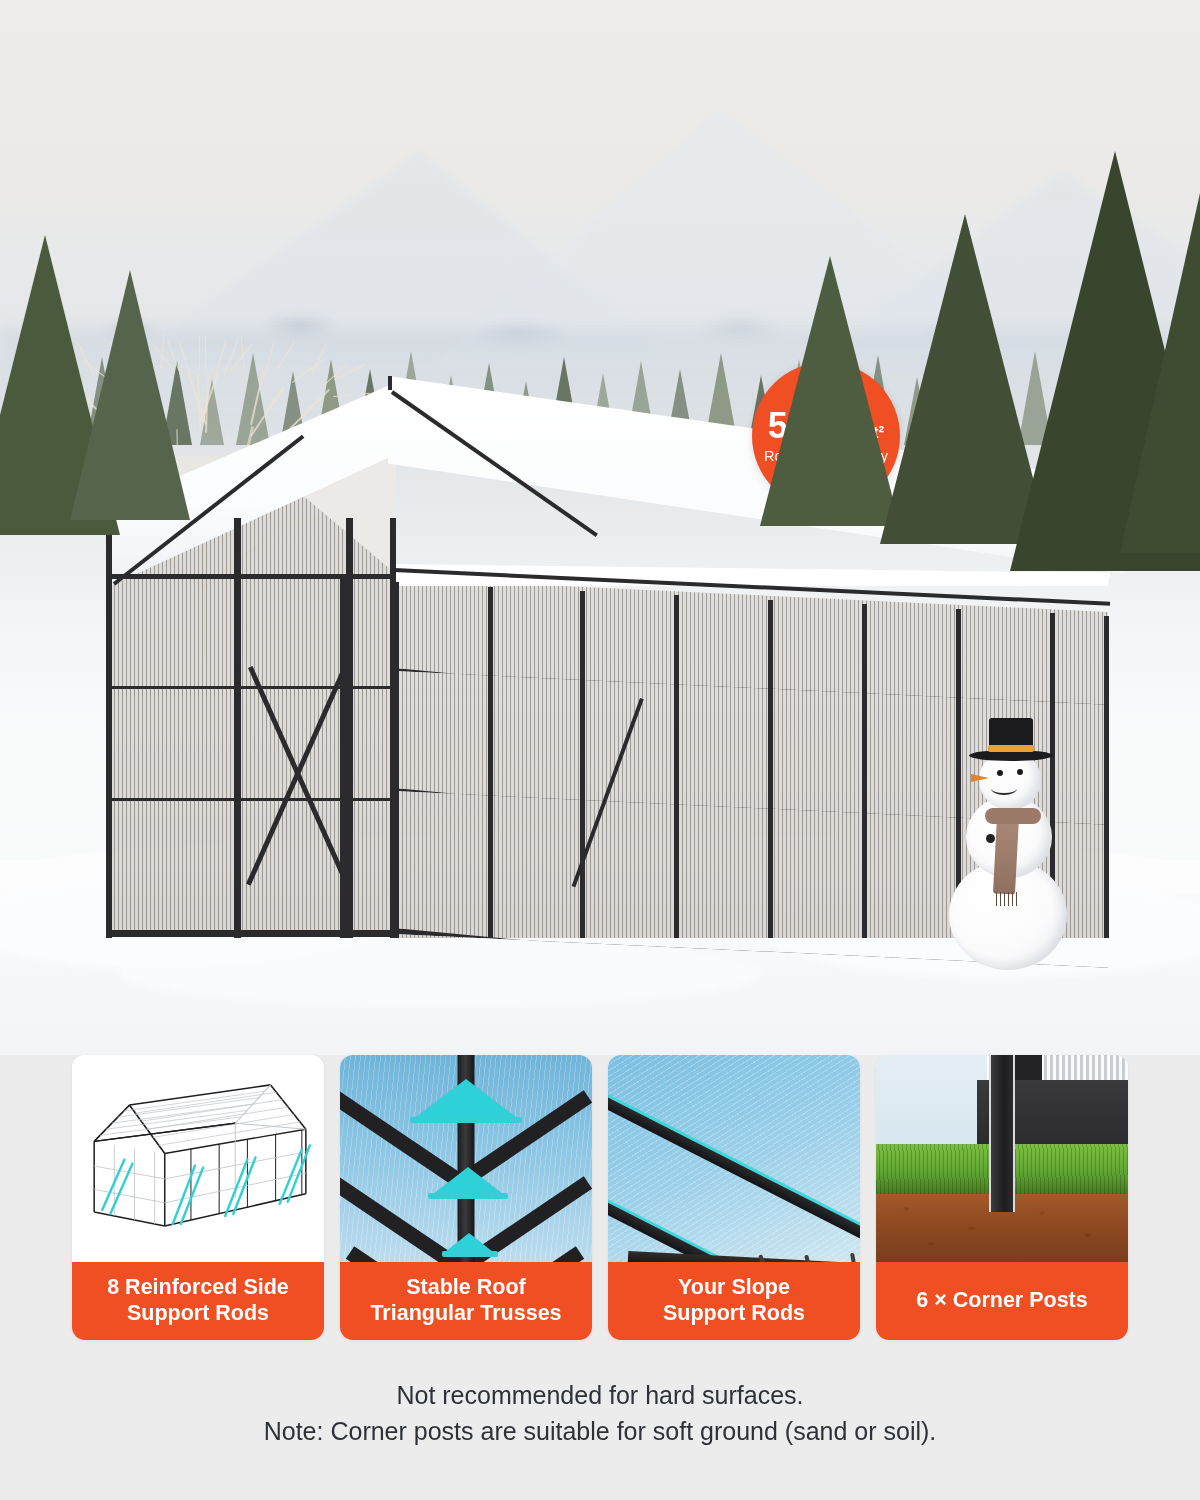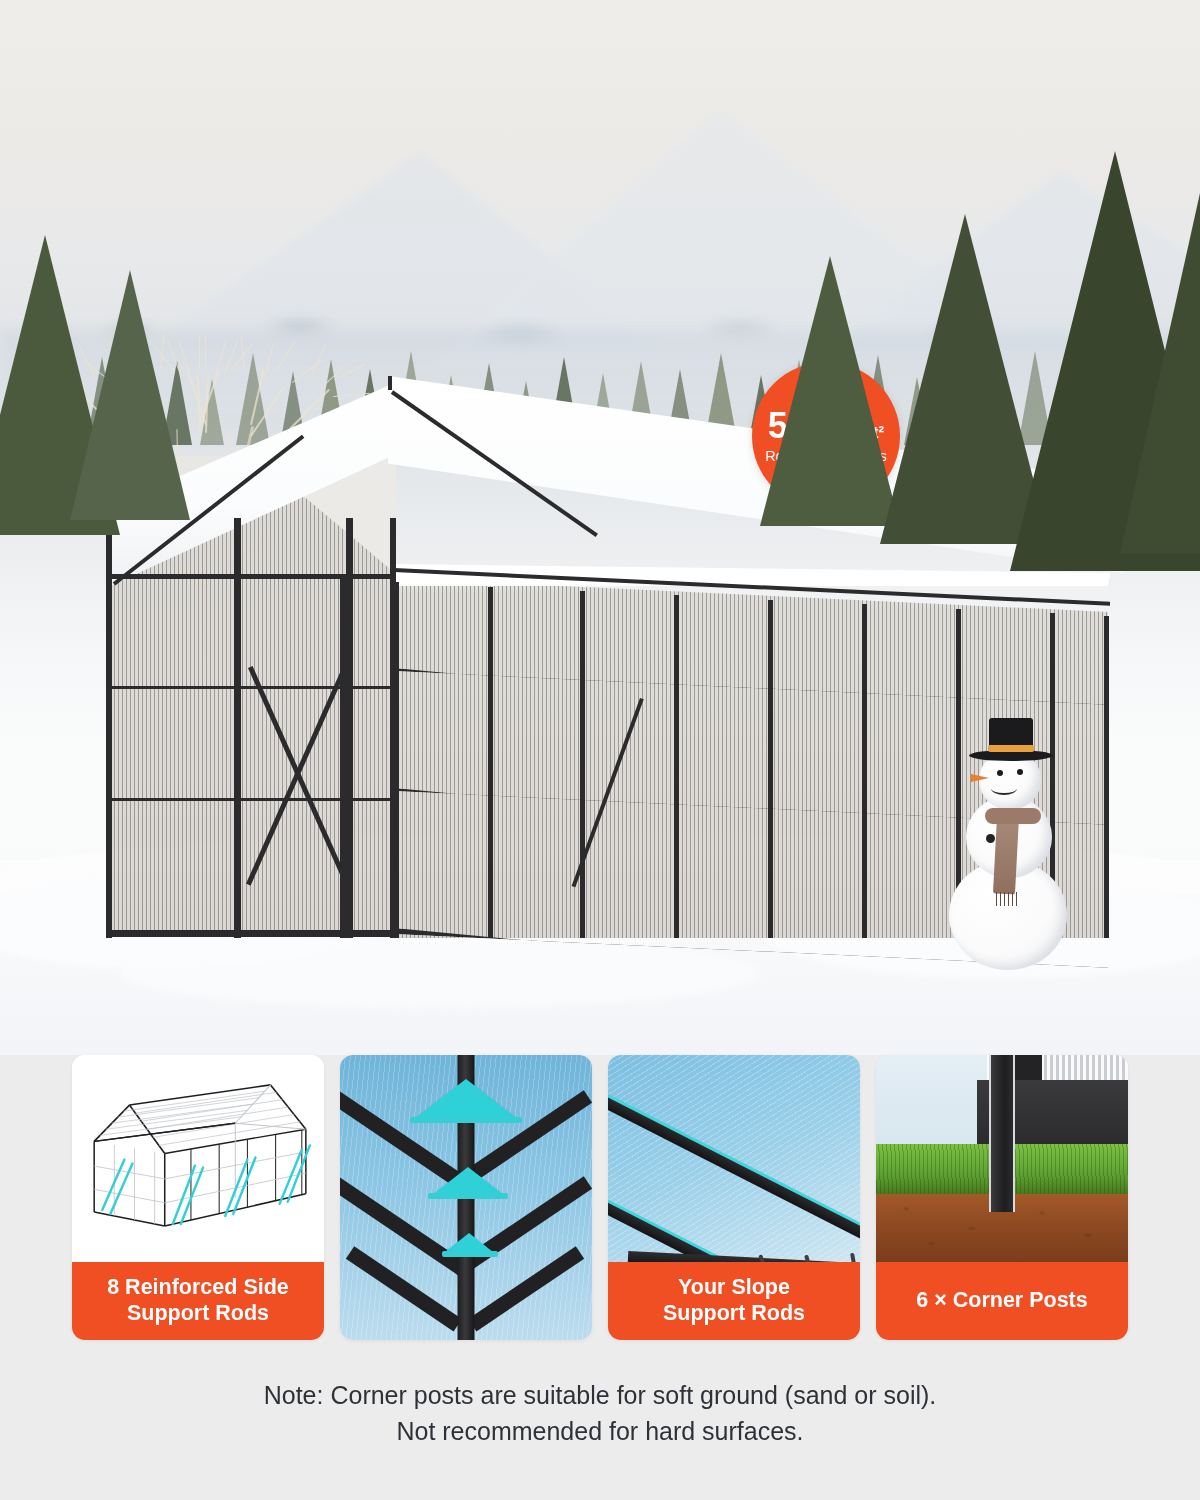--- a/index.html
+++ b/index.html
@@ -508,21 +508,21 @@
       <div class="sm-hat-brim"></div>
       <div class="sm-hat-top"></div>
       <div class="sm-hat-band"></div>
     </div>
 
     <div class="badge">
       <div class="badge-top">
         <span class="badge-num">5.12</span>
         <span class="badge-unit">lbs/ft²</span>
       </div>
-      <div class="badge-cap">Roof Load Trusses</div>
+      <div class="badge-cap">Roof Side Capacity</div>
     </div>
 
   </div>
 
   <div class="cards">
 
     <div class="card">
       <div class="card-media">
         <div class="wf" id="wireframe"><svg viewBox="0 0 250 170" width="100%" height="100%">
               <line x1="57" y1="32" x2="197" y2="12" stroke="#1f1f21" stroke-width="1.6"></line>
@@ -590,20 +590,26 @@
         <div class="rafter" style="left:10px;  top:190px; width:130px; transform:rotate(34deg);"></div>
         <div class="rafter" style="left:240px; top:190px; width:130px; transform:rotate(146deg);"></div>
         <div class="ridge-beam"></div>
         <div class="truss" style="left:74px;  top:24px;  border-width:0 52px 40px 52px;"></div>
         <div class="truss-plate" style="left:70px;  top:62px;  width:112px;"></div>
         <div class="truss" style="left:92px;  top:112px; border-width:0 36px 28px 36px;"></div>
         <div class="truss-plate" style="left:88px;  top:138px; width:80px;"></div>
         <div class="truss" style="left:105px; top:178px; border-width:0 24px 19px 24px;"></div>
         <div class="truss-plate" style="left:102px; top:196px; width:56px;"></div>
       </div>
+      <div class="card-label two-line">
+        <span>
+          <span>Stable Roof</span><br>
+          <span>Triangular Trusses</span>
+        </span>
+      </div>
     </div>
 
     <div class="card">
       <div class="card-media">
         <div class="slope-bg"></div>
         <div class="slope-beam" style="left:-30px; top:26px;  width:330px; transform:rotate(27deg);"></div>
         <div class="slope-high" style="left:-30px; top:24px;  width:330px; transform:rotate(27deg);"></div>
         <div class="slope-beam" style="left:-60px; top:116px; width:330px; transform:rotate(27deg);"></div>
         <div class="slope-high" style="left:-60px; top:114px; width:330px; transform:rotate(27deg);"></div>
         <div class="slope-beam" style="left:-90px; top:200px; width:330px; transform:rotate(27deg);"></div>
@@ -631,17 +637,17 @@
         <div class="gp-grass"></div>
         <div class="gp-post"></div>
       </div>
       <div class="card-label one-line">
         <span>6 × Corner Posts</span>
       </div>
     </div>
   </div>
 
   <div class="note">
+    <span class="note-line">Not recommended for hard surfaces.</span>
     <span class="note-line">Note: Corner posts are suitable for soft ground (sand or soil).</span>
-    <span class="note-line">Not recommended for hard surfaces.</span>
   </div>
 
 </div>
 
 </body></html>

